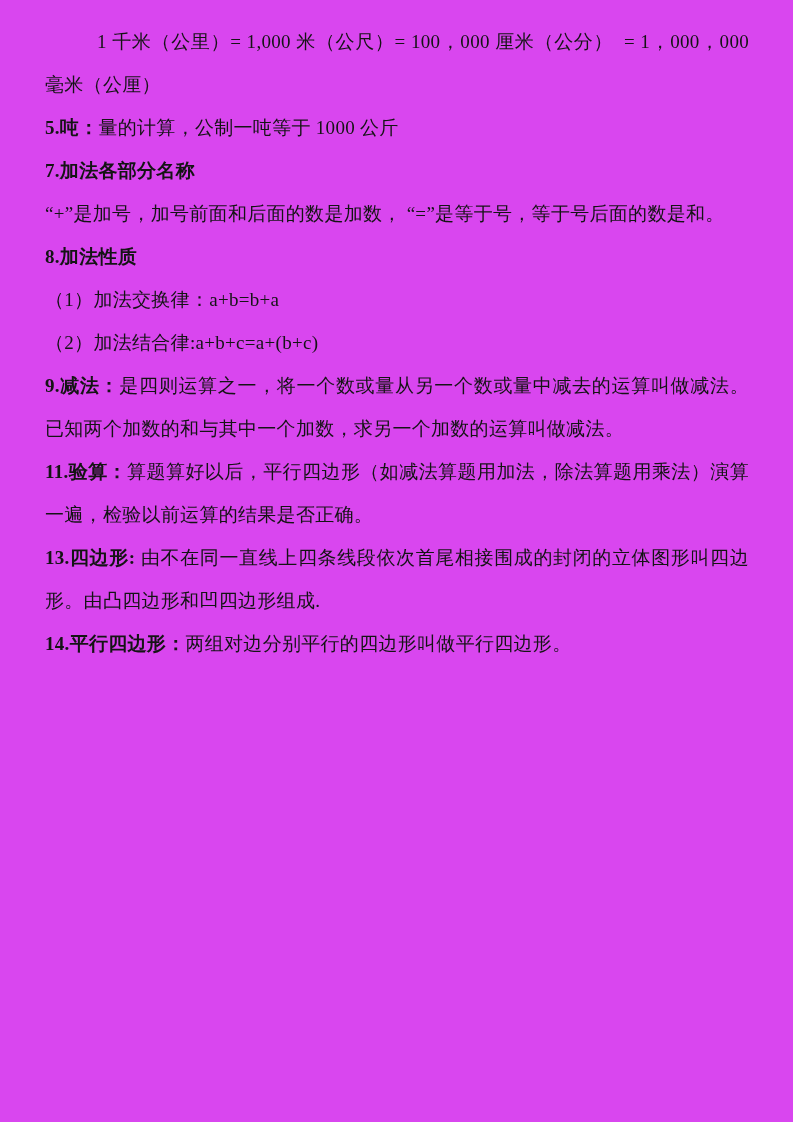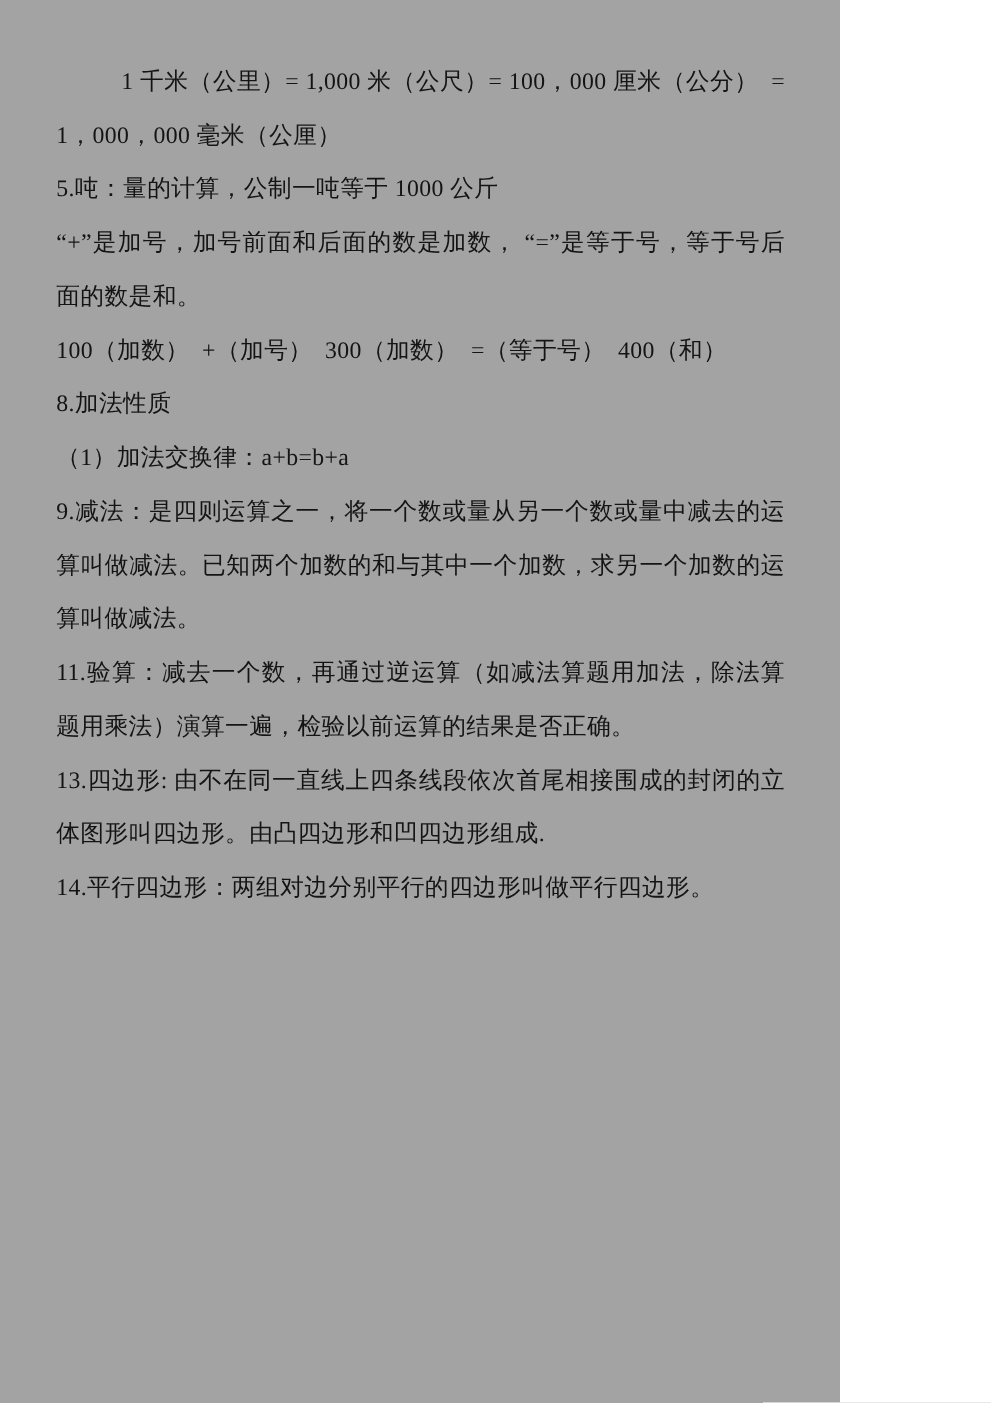--- a/index.html
+++ b/index.html
@@ -3,50 +3,51 @@
 <meta charset="utf-8">
 <style>
   html, body {
     margin: 0;
     padding: 0;
     background: #ffffff;
   }
   .page {
     position: relative;
     box-sizing: border-box;
-    width: 672px;
+    width: 793px;
     height: 1122px;
-    background: #a3a3a3;
-    padding: 44px 44px 0 45px;
+    background: #d946ef;
+    padding: 20px 44px 0 45px;
     overflow: hidden;
     font-family: "Liberation Serif", "DejaVu Serif", serif;
     color: #141414;
   }
   .doc p {
     margin: 0;
     font-size: 19px;
     line-height: 43px;
     text-align: justify;
     letter-spacing: 0.3px;
   }
   .doc p.first-indent {
     text-indent: 52px;
   }
   .run { font-weight: normal; white-space: pre-wrap; }
-  .run.b { font-weight: normal; }
+  .run.b { font-weight: bold; }
 </style>
 </head>
 <body>
 
 <div class="page">
   <div class="doc">
       <p class="first-indent"><span class="run">1 千米（公里）= 1,000 米（公尺）= 100，000 厘米（公分）  = 1，000，000 毫米（公厘）</span></p>
       <p><span class="run b">5.吨：</span><span class="run">量的计算，公制一吨等于 1000 公斤</span></p>
+      <p><span class="run b">7.加法各部分名称</span></p>
       <p><span class="run">“+”是加号，加号前面和后面的数是加数， “=”是等于号，等于号后面的数是和。</span></p>
-      <p><span class="run">100（加数）  +（加号）  300（加数）  =（等于号）  400（和）</span></p>
       <p><span class="run b">8.加法性质</span></p>
       <p><span class="run">（1）加法交换律：a+b=b+a</span></p>
+      <p><span class="run">（2）加法结合律:a+b+c=a+(b+c)</span></p>
       <p><span class="run b">9.减法：</span><span class="run">是四则运算之一，将一个数或量从另一个数或量中减去的运算叫做减法。已知两个加数的和与其中一个加数，求另一个加数的运算叫做减法。</span></p>
-      <p><span class="run b">11.验算：</span><span class="run">减去一个数，再通过逆运算（如减法算题用加法，除法算题用乘法）演算一遍，检验以前运算的结果是否正确。</span></p>
+      <p><span class="run b">11.验算：</span><span class="run">算题算好以后，平行四边形（如减法算题用加法，除法算题用乘法）演算一遍，检验以前运算的结果是否正确。</span></p>
       <p><span class="run b">13.四边形:</span><span class="run"> 由不在同一直线上四条线段依次首尾相接围成的封闭的立体图形叫四边形。由凸四边形和凹四边形组成.</span></p>
       <p><span class="run b">14.平行四边形：</span><span class="run">两组对边分别平行的四边形叫做平行四边形。</span></p>
     </div>
 </div>
 
 </body></html>

